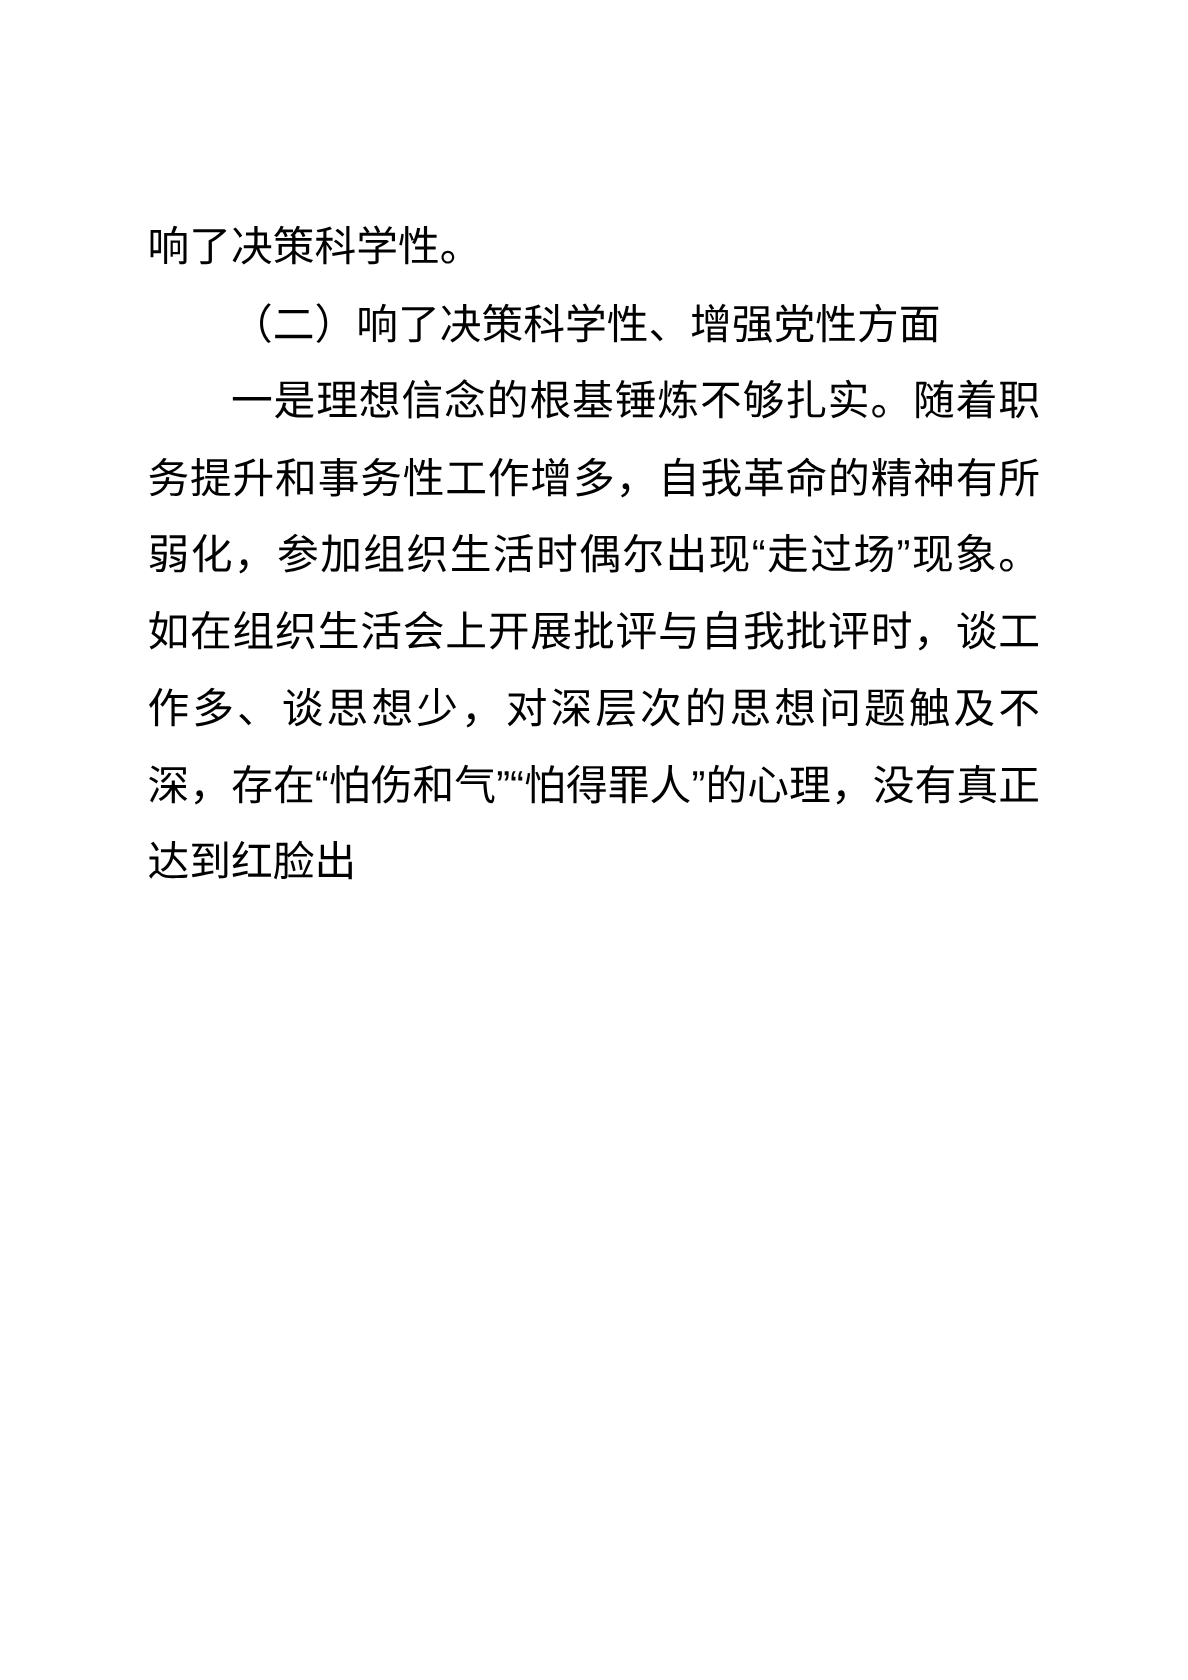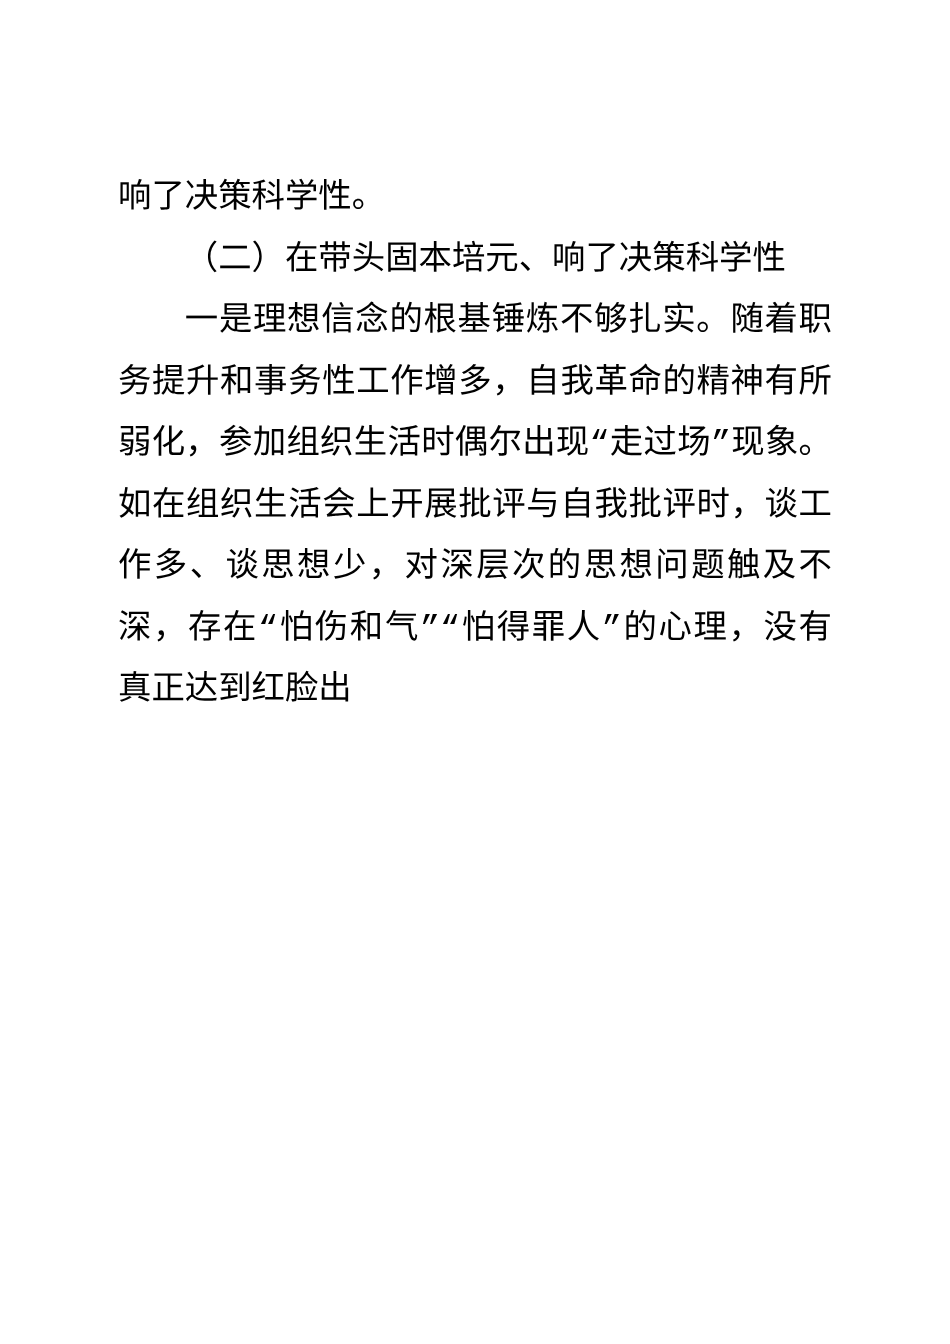--- a/index.html
+++ b/index.html
@@ -18,21 +18,21 @@
   }
   .doc-body {
     position: absolute;
     left: 118px;
     top: 168px;
     width: 714px;
   }
   .para {
     margin: 0;
     padding: 0;
-    font-family: Liberation Mono, monospace;
+    font-family: Liberation Sans, sans-serif;
     font-size: 33.4px;
     line-height: 61.5px;
     color: #000000;
     text-align: justify;
     text-justify: inter-ideograph;
     letter-spacing: 0px;
     font-weight: 400;
     -webkit-font-smoothing: antialiased;
     word-break: break-all;
   }
@@ -53,18 +53,18 @@
 </head>
 <body>
 
 <div class="page">
   <div class="doc-body clip">
 
     <p class="para cont">响了决策科学性。</p>
 
 
 
-    <p class="para heading">（二）在带头固本培元、响了决策科学性</p>
+    <p class="para heading">（二）响了决策科学性、增强党性方面</p>
 
     <p class="para indent">一是理想信念的根基锤炼不够扎实。随着职务提升和事务性工作增多，自我革命的精神有所弱化，参加组织生活时偶尔出现“走过场”现象。如在组织生活会上开展批评与自我批评时，谈工作多、谈思想少，对深层次的思想问题触及不深，存在“怕伤和气”“怕得罪人”的心理，没有真正达到红脸出</p>
 
   </div>
 </div>
 
 </body></html>

